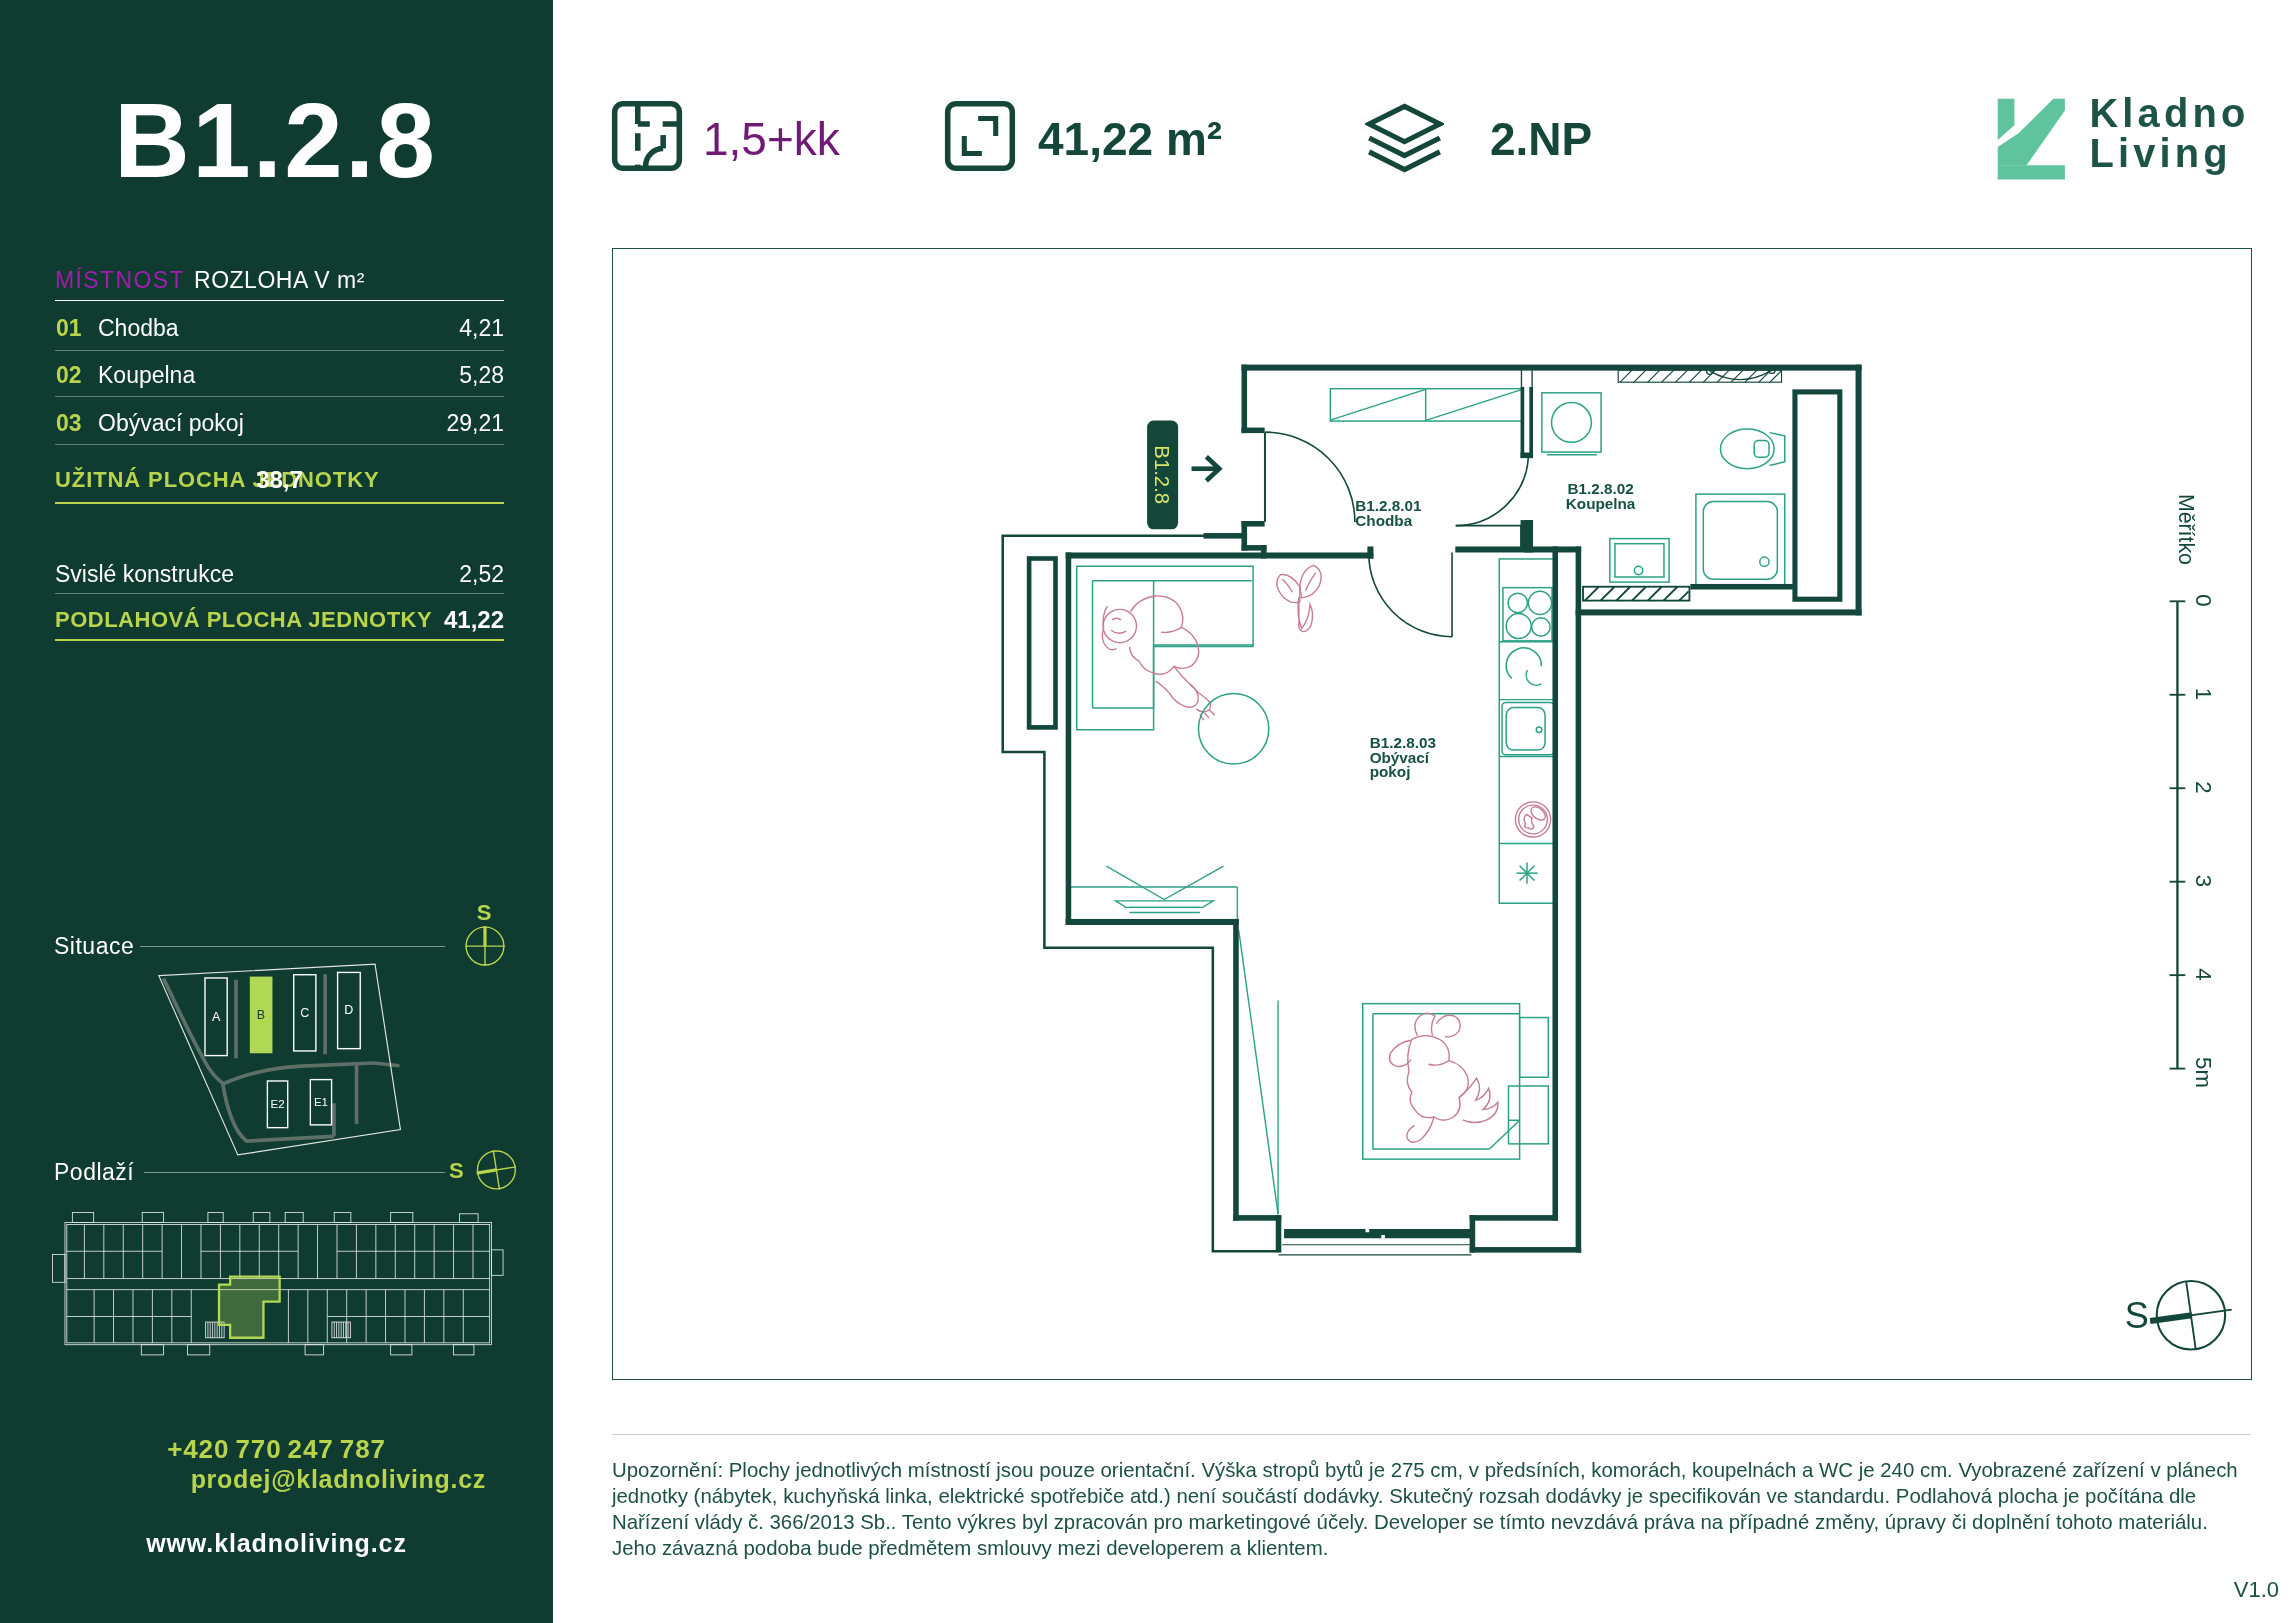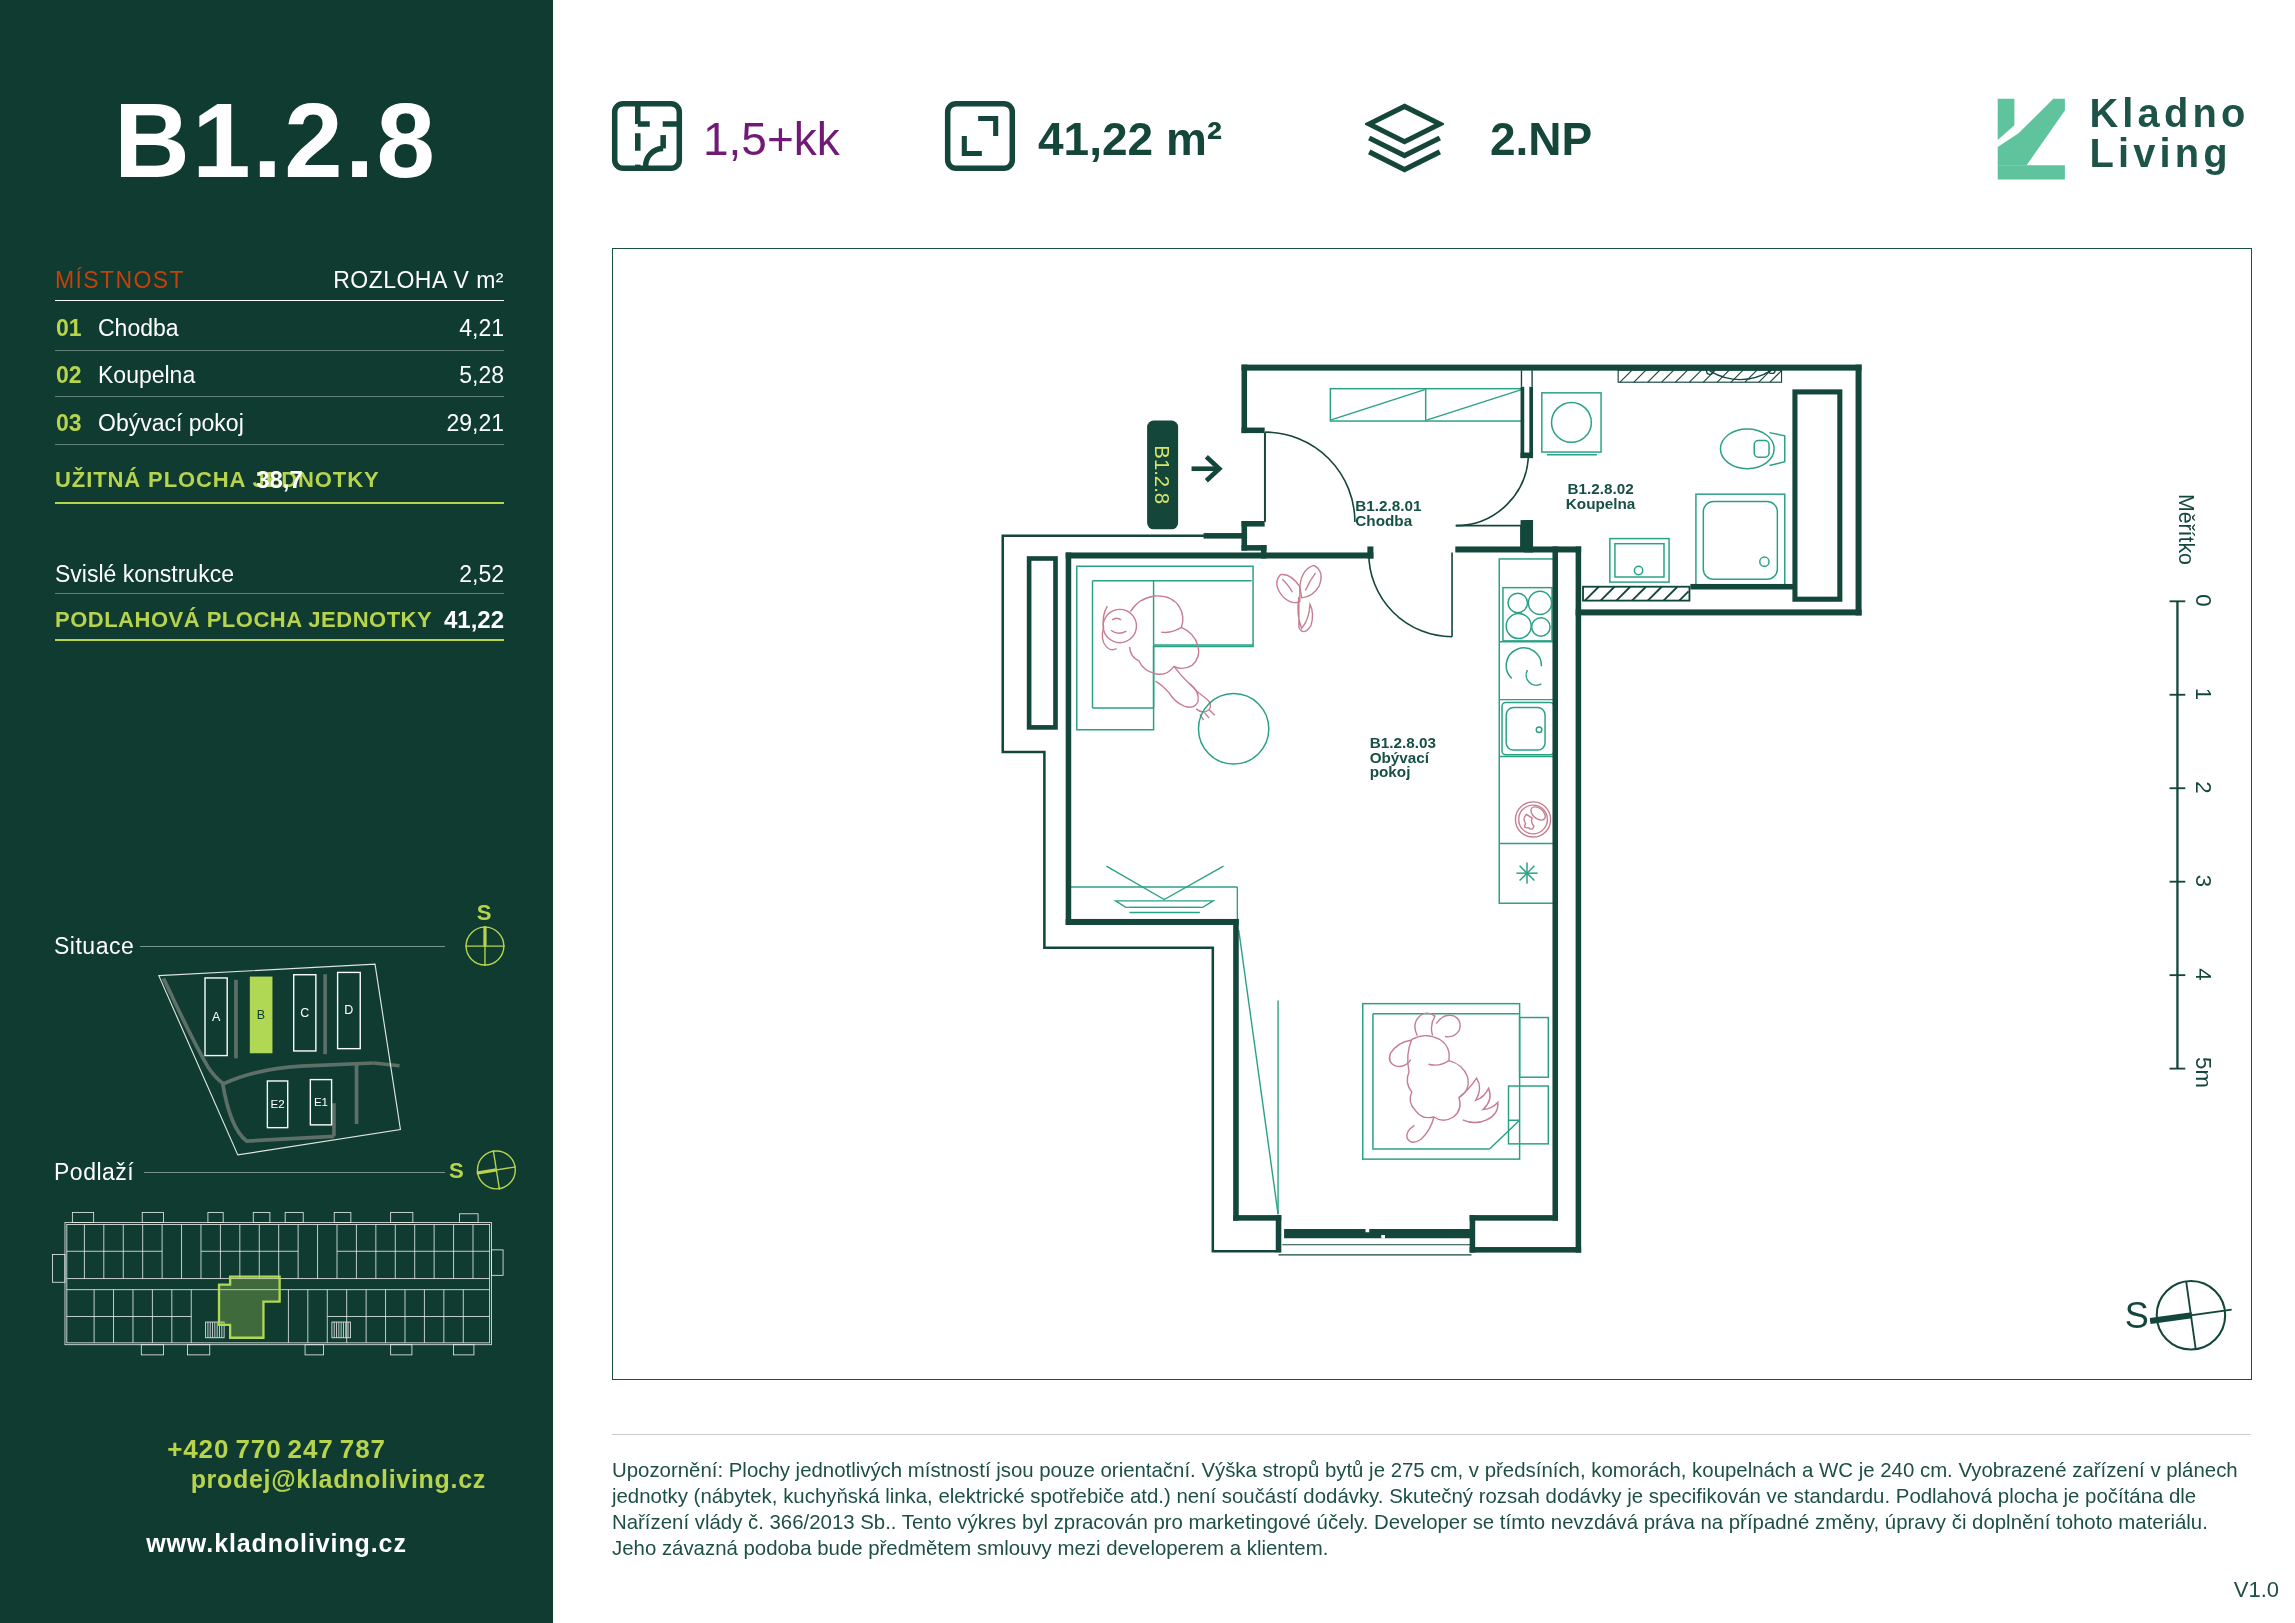--- a/index.html
+++ b/index.html
@@ -6,22 +6,22 @@
     font-family:"Liberation Sans",sans-serif;position:relative;overflow:hidden;}
   .abs{position:absolute;}
 </style>
 </head>
 <body>
 
 <div class="abs" style="left:0;top:0;width:553px;height:1623px;background:#0f3b31;"></div>
 
 <div class="abs" style="left:114px;top:81px;width:370px;font-size:105px;font-weight:bold;color:#ffffff;letter-spacing:2.3px;">B1.2.8</div>
 
-<div class="abs" style="left:55px;top:267px;width:449px;font-size:23px;color:#c2410c;letter-spacing:1.4px;">MÍSTNOST</div>
-<div class="abs" style="left:55px;top:267px;width:449px;font-size:23px;color:#ffffff;letter-spacing:0.5px;text-align:right;">ROZLOHA V m²</div>
+<div class="abs" style="left:55px;top:267px;width:449px;font-size:23px;color:#a21caf;letter-spacing:1.4px;">MÍSTNOST</div>
+<div class="abs" style="left:55px;top:267px;width:449px;font-size:23px;color:#ffffff;letter-spacing:0.5px;text-align:center;">ROZLOHA V m²</div>
 
 <div class="abs" style="left:55px;top:300px;width:449px;height:1.4px;background:#ffffff;"></div>
 
 <div class="abs" style="left:56px;top:315px;font-size:23px;font-weight:bold;color:#b8d44c;">01</div>
 <div class="abs" style="left:98px;top:315px;font-size:23px;color:#ffffff;">Chodba</div>
 <div class="abs" style="left:55px;top:315px;width:449px;font-size:23px;color:#ffffff;text-align:right;">4,21</div>
 <div class="abs" style="left:55px;top:350px;width:449px;height:0.9px;background:rgba(255,255,255,0.35);"></div>
 
 <div class="abs" style="left:56px;top:362px;font-size:23px;font-weight:bold;color:#b8d44c;">02</div>
 <div class="abs" style="left:98px;top:362px;font-size:23px;color:#ffffff;">Koupelna</div>

